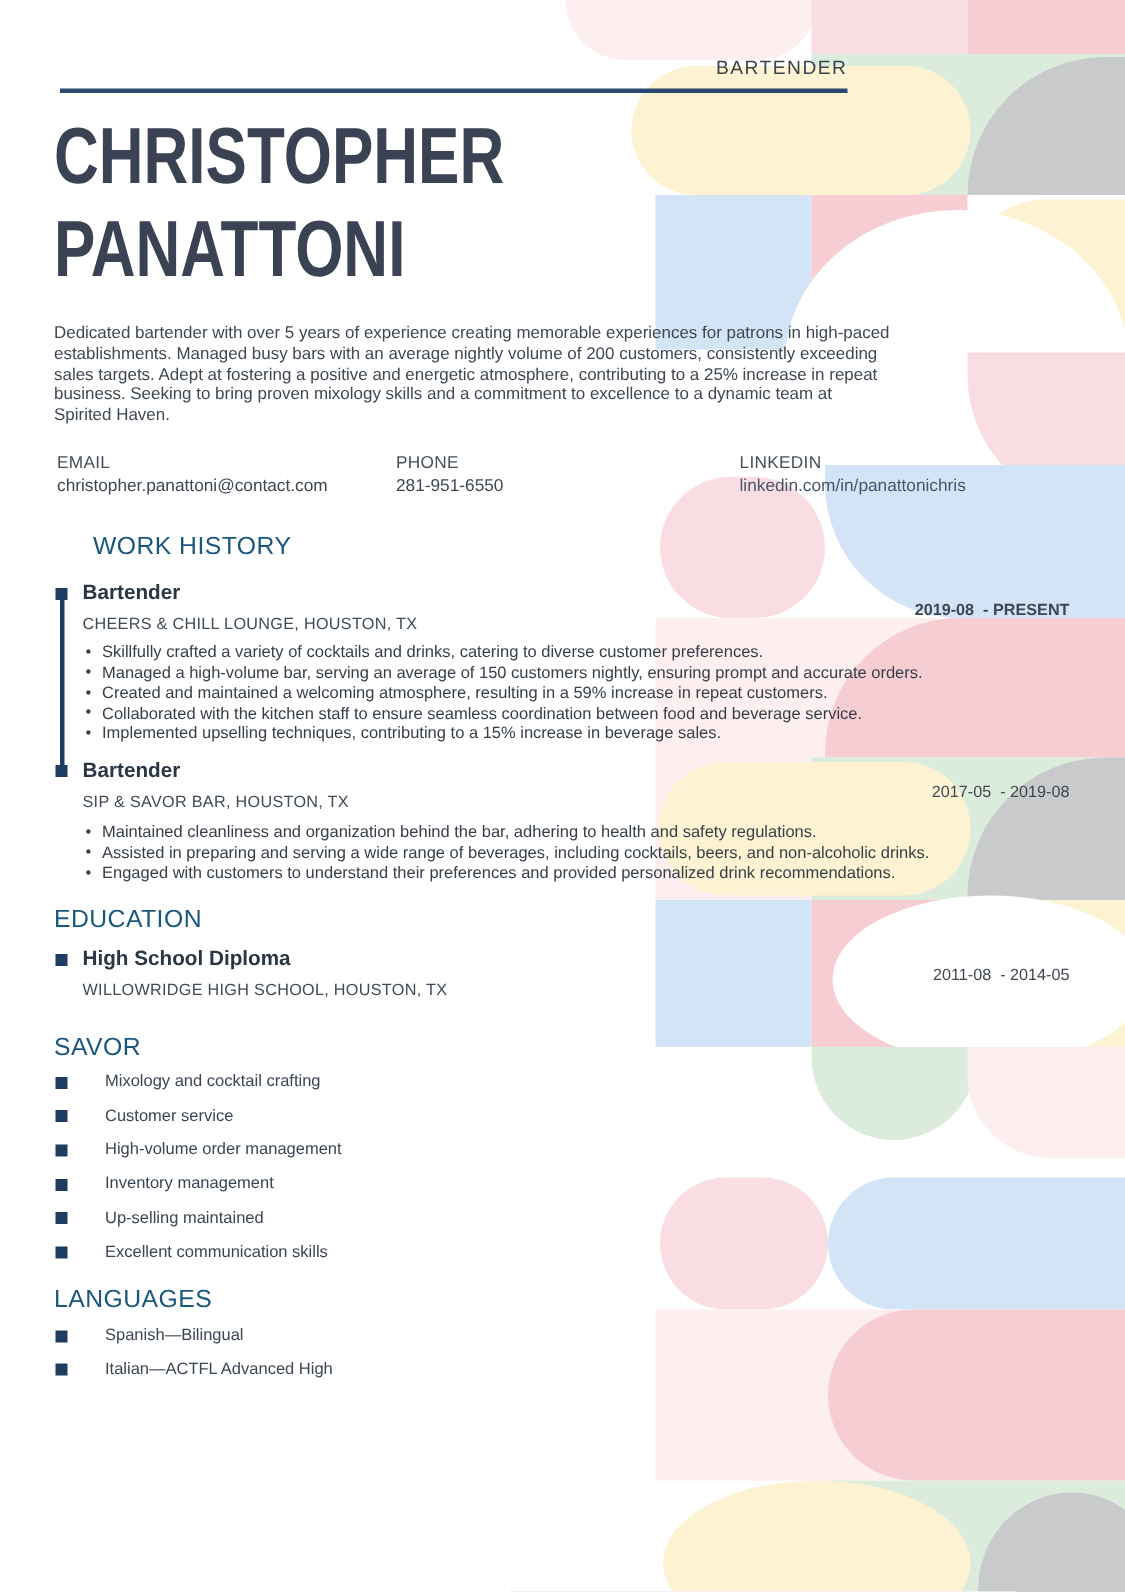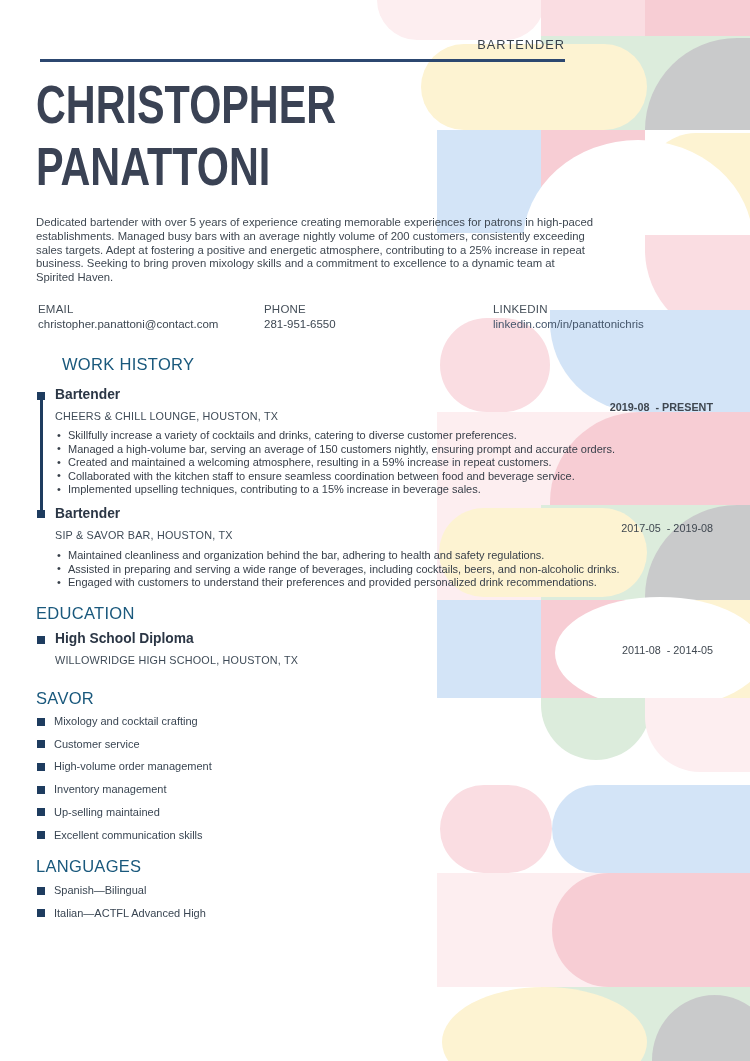--- a/index.html
+++ b/index.html
@@ -27,21 +27,21 @@
   .company{font-size:10.8px;color:#3f4b57;letter-spacing:0.2px;}
   .date{font-size:10.8px;color:#3f4750;white-space:pre;text-align:right;}
   .marker{width:8px;height:8px;background:#1e3c5f;}
   .tl-line{left:40px;width:2.5px;background:#1e3c5f;}
 
   ul.bullets{margin:0;padding:0;list-style:none;width:648px;font-size:11px;line-height:13.5px;color:#363e48;}
   ul.bullets li{position:relative;padding-left:13px;}
   ul.bullets li::before{content:"\2022";position:absolute;left:2px;top:-0.5px;color:#363e48;}
 
   ul.sqlist{margin:0;padding:0;list-style:none;font-size:11px;color:#3a4653;}
-  ul.sqlist li{display:flex;align-items:flex-start;gap:9px;line-height:13.7px;margin-bottom:9px;}
+  ul.sqlist li{display:flex;align-items:flex-start;gap:25px;line-height:13.7px;margin-bottom:9px;}
   .sq{flex:none;width:8px;height:8px;background:#1e3c5f;margin-top:2.5px;}
 
   .wh-title{top:355px;left:36px;margin-left:26px;}
   .m1{left:37px;top:392px;} .line1{top:396px;height:118px;}
   .j1-title{left:55px;top:387px;} .j1-company{left:55px;top:410px;} .j1-date{right:37px;top:401px;font-weight:bold;}
   .j1-bullets{left:55px;top:429px;}
   .m2{left:37px;top:510px;}
   .j2-title{left:55px;top:506px;} .j2-company{left:55px;top:529px;} .j2-date{right:37px;top:522px;}
   .j2-bullets{left:55px;top:549px;}
 
@@ -118,21 +118,21 @@
     </div>
 
     <div class="abs sec-title wh-title">WORK HISTORY</div>
     <div class="abs tl-line line1"></div>
     <div class="abs marker m1"></div>
 
     <div class="abs job-title j1-title">Bartender</div>
     <div class="abs company j1-company">CHEERS &amp; CHILL LOUNGE, HOUSTON, TX</div>
     <div class="abs date j1-date">2019-08  - PRESENT</div>
     <ul class="abs bullets j1-bullets">
-      <li>Skillfully increase a variety of cocktails and drinks, catering to diverse customer preferences.</li>
+      <li>Skillfully crafted a variety of cocktails and drinks, catering to diverse customer preferences.</li>
       <li>Managed a high-volume bar, serving an average of 150 customers nightly, ensuring prompt and accurate orders.</li>
       <li>Created and maintained a welcoming atmosphere, resulting in a 59% increase in repeat customers.</li>
       <li>Collaborated with the kitchen staff to ensure seamless coordination between food and beverage service.</li>
       <li>Implemented upselling techniques, contributing to a 15% increase in beverage sales.</li>
     </ul>
 
     <div class="abs marker m2"></div>
     <div class="abs job-title j2-title">Bartender</div>
     <div class="abs company j2-company">SIP &amp; SAVOR BAR, HOUSTON, TX</div>
     <div class="abs date j2-date">2017-05  - 2019-08</div>

